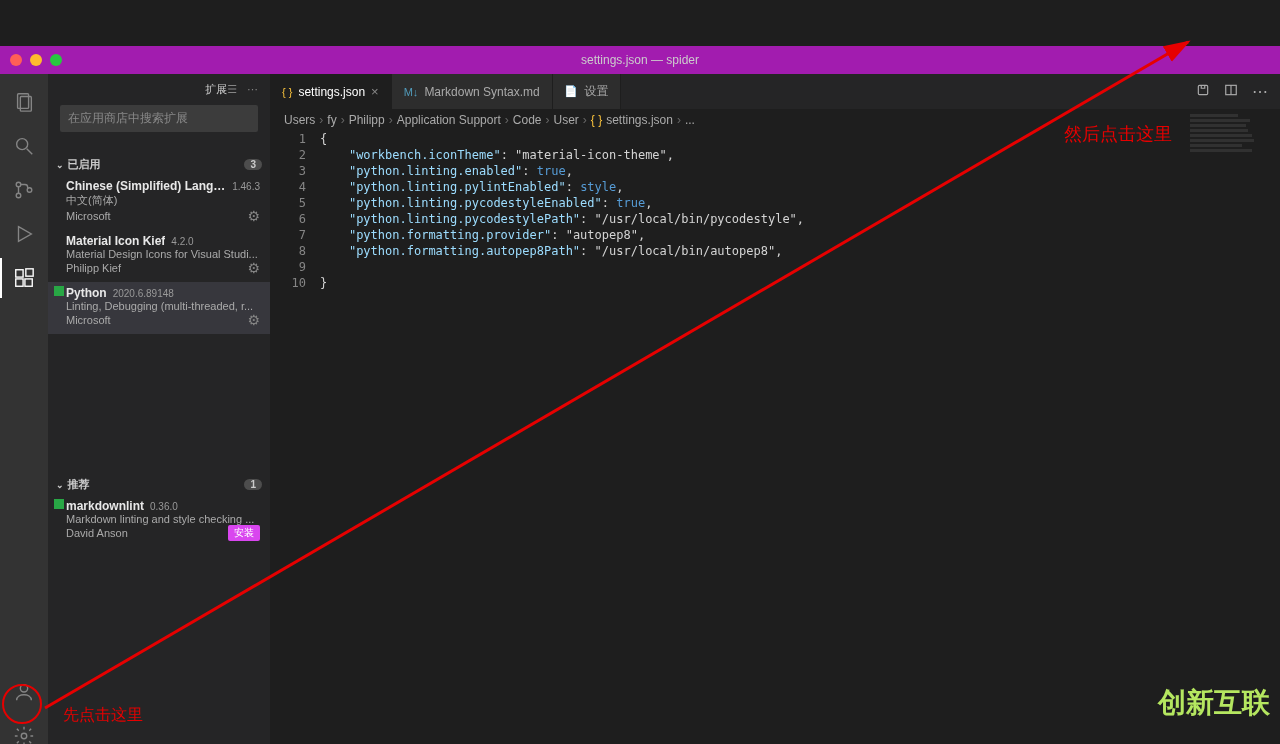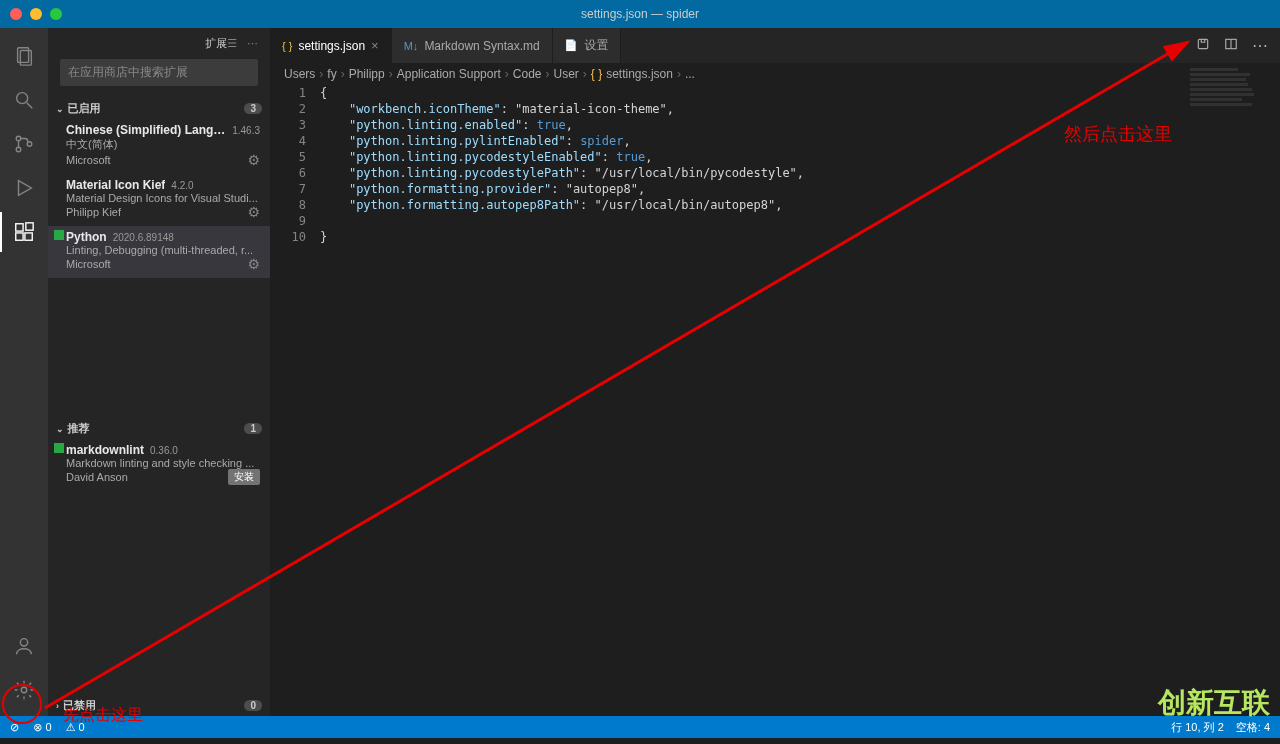--- a/index.html
+++ b/index.html
@@ -1,44 +1,44 @@
 <!DOCTYPE html>
 <html><head>
 <meta charset="utf-8">
 <style>
 * { margin:0; padding:0; box-sizing:border-box; }
 body { width:1280px; height:744px; background:#1e1e1e; font-family:-apple-system,BlinkMacSystemFont,"Segoe UI",sans-serif; color:#ccc; overflow:hidden; position:relative; }
-.titlebar { height:28px; background:#0369a1; display:flex; align-items:center; position:relative; }
+.titlebar { height:28px; background:#a21caf; display:flex; align-items:center; position:relative;margin-top:46px; }
 .traffic-lights { display:flex; gap:8px; padding-left:10px; }
 .dot { width:12px; height:12px; border-radius:50%; }
 .dot.r{background:#ff5f57;} .dot.y{background:#febc2e;} .dot.g{background:#28c840;}
 .title-text { position:absolute; left:50%; transform:translateX(-50%); font-size:12px; color:#ccc; }
 .main { display:flex; height:688px; }
 .activity-bar { width:48px; background:#333; display:flex; flex-direction:column; align-items:center; padding-top:8px; gap:4px;}
 .activity-bar .ab-item { width:48px; height:40px; display:flex; align-items:center; justify-content:center; color:#858585; cursor:pointer; position:relative;}
 .activity-bar .ab-item.active { color:#fff; }
 .activity-bar .ab-item.active::before { content:''; position:absolute; left:0; top:0; width:2px; height:100%; background:#fff; }
 .activity-bar .spacer { flex:1; }
 .sidebar { width:222px; background:#252526; display:flex; flex-direction:column; font-size:12px;}
 .sidebar-header { display:flex; align-items:center; justify-content:flex-end; padding:8px 12px; color:#ccc; font-size:11px;}
 .sb-actions { display:flex; gap:10px; color:#858585;}
-.search-box { margin:0 12px 12px; background:#3c3c3c; padding:5px 8px; color:#888; font-size:12px; border-radius:2px;}
+.search-box { margin:0 12px 22px; background:#3c3c3c; padding:5px 8px; color:#888; font-size:12px; border-radius:2px;}
 .section-h { display:flex; align-items:center; padding:3px 8px; color:#ccc; font-size:11px; font-weight:600; cursor:pointer;}
 .section-h .chev { margin-right:4px; font-size:9px;}
 .section-h .count { margin-left:auto; background:#4d4d4d; color:#ccc; border-radius:10px; padding:0 6px; font-size:10px;}
 .ext-item { padding:4px 10px 6px 18px; cursor:pointer; position:relative;}
 .ext-item.selected { background:#37373d; }
 .ext-item .row1 { display:flex; align-items:baseline; gap:6px;}
 .ext-item .ename { font-size:12px; font-weight:600; color:#e8e8e8; white-space:nowrap; overflow:hidden; text-overflow:ellipsis;}
 .ext-item .ever { font-size:10px; color:#999;}
 .ext-item .edesc { font-size:11px; color:#aaa; white-space:nowrap; overflow:hidden; text-overflow:ellipsis;}
 .ext-item .epub { font-size:11px; color:#aaa; display:flex; align-items:center; justify-content:space-between;}
 .ext-item .gear { color:#858585; font-size:14px;}
 .badge-star { position:absolute; left:6px; top:4px; width:10px; height:10px; background:#28a745; }
-.install-btn { background:#737373; color:#fff; font-size:10px; padding:1px 6px; border-radius:2px;}
+.install-btn { background:#d946ef; color:#fff; font-size:10px; padding:1px 6px; border-radius:2px;}
 .ext-list-scroll { overflow:hidden; }
 .editor-area { flex:1; background:#1e1e1e; display:flex; flex-direction:column; position:relative;}
 .tabs { display:flex; background:#252526; height:35px; align-items:stretch;}
 .tab { display:flex; align-items:center; padding:0 12px; background:#2d2d2d; color:#aaa; font-size:12px; gap:6px; border-right:1px solid #1e1e1e; cursor:pointer;}
 .tab.active { background:#1e1e1e; color:#fff;}
 .tab .ticon { font-size:11px;}
 .tab .close { color:#888; font-size:13px;}
 .tab-actions { margin-left:auto; display:flex; gap:14px; padding:0 12px; align-items:center; color:#aaa;}
 .breadcrumb { display:flex; align-items:center; padding:4px 14px; font-size:12px; color:#aaa; gap:4px;}
 .breadcrumb .sep{color:#666;}
@@ -254,21 +254,21 @@
           <div>6</div>
           <div>7</div>
           <div>8</div>
           <div>9</div>
           <div>10</div>
         </div>
       <div class="code" id="code">
           <div class="line">{</div>
           <div class="line">    <span class="k">"workbench.iconTheme"</span><span class="p">:</span> "material-icon-theme",</div>
           <div class="line">    <span class="k">"python.linting.enabled"</span><span class="p">:</span> <span class="b">true</span>,</div>
-          <div class="line">    <span class="k">"python.linting.pylintEnabled"</span><span class="p">:</span> <span class="b">spider</span>,</div>
+          <div class="line">    <span class="k">"python.linting.pylintEnabled"</span><span class="p">:</span> <span class="b">style</span>,</div>
           <div class="line">    <span class="k">"python.linting.pycodestyleEnabled"</span><span class="p">:</span> <span class="b">true</span>,</div>
           <div class="line">    <span class="k">"python.linting.pycodestylePath"</span><span class="p">:</span> "/usr/local/bin/pycodestyle",</div>
           <div class="line">    <span class="k">"python.formatting.provider"</span><span class="p">:</span> "autopep8",</div>
           <div class="line">    <span class="k">"python.formatting.autopep8Path"</span><span class="p">:</span> "/usr/local/bin/autopep8",</div>
           <div class="line"></div>
           <div class="line">}</div>
         </div>
     </div>
     <div class="minimap">
       <div style="width:60%"></div>

